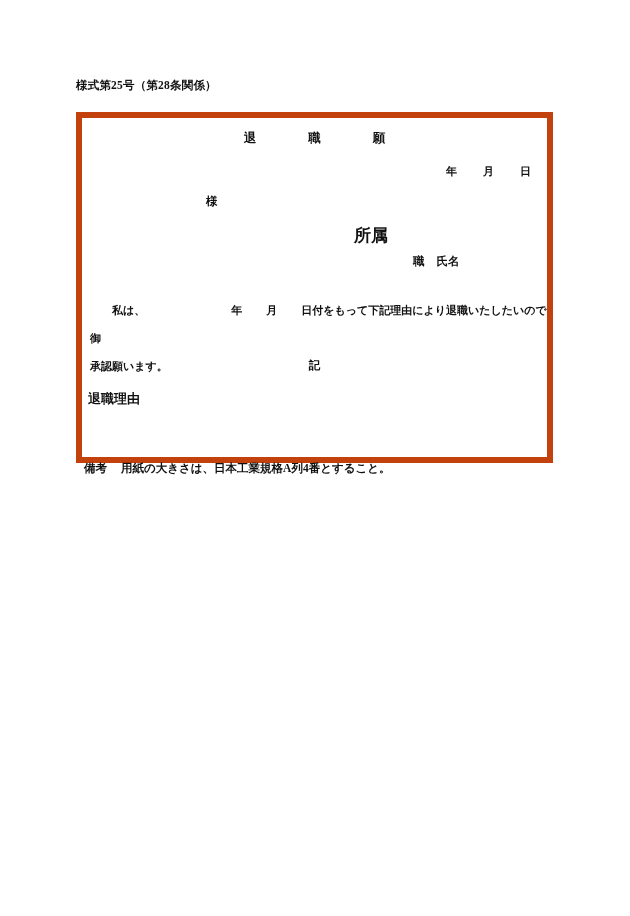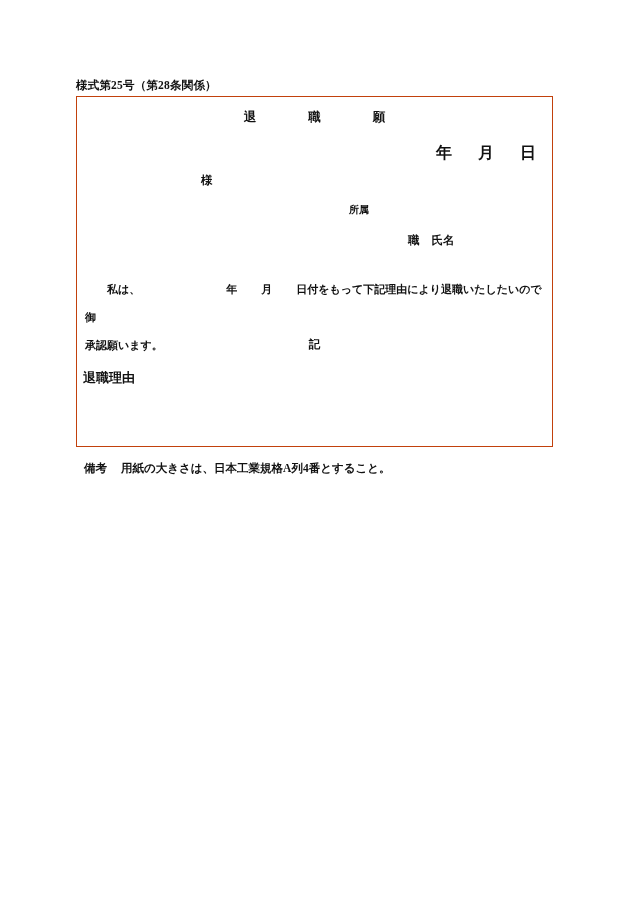--- a/index.html
+++ b/index.html
@@ -31,24 +31,24 @@
     left: 76px;
     top: 78px;
     font-size: 11.5px;
     letter-spacing: 0.2px;
     white-space: nowrap;
   }
 
   .form-box {
     position: absolute;
     left: 76px;
-    top: 96px;
+    top: 112px;
     width: 477px;
     height: 351px;
-    border: 1px solid #c2410c;
+    border: 6px solid #c2410c;
     box-sizing: border-box;
   }
 
   .doc-title {
     position: absolute;
     left: 0;
     top: 12px;
     width: 100%;
     text-align: center;
     font-size: 12.5px;
@@ -58,40 +58,40 @@
   }
   .doc-title span.gap {
     display: inline-block;
     width: 52px;
   }
 
   .date-line {
     position: absolute;
     right: 16px;
     top: 46px;
-    font-size: 16px;
+    font-size: 11px;
     white-space: nowrap;
   }
   .date-line .sp {
     display: inline-block;
     width: 26px;
   }
 
   .addressee {
     position: absolute;
     left: 124px;
     top: 76px;
     font-size: 11.5px;
   }
 
   .affiliation {
     position: absolute;
     left: 272px;
     top: 106px;
-    font-size: 10px;
+    font-size: 17px;
   }
 
   .name-line {
     position: absolute;
     left: 283px;
     top: 136px;
     font-size: 11.5px;
     white-space: nowrap;
     padding-left: 48px;
   }

